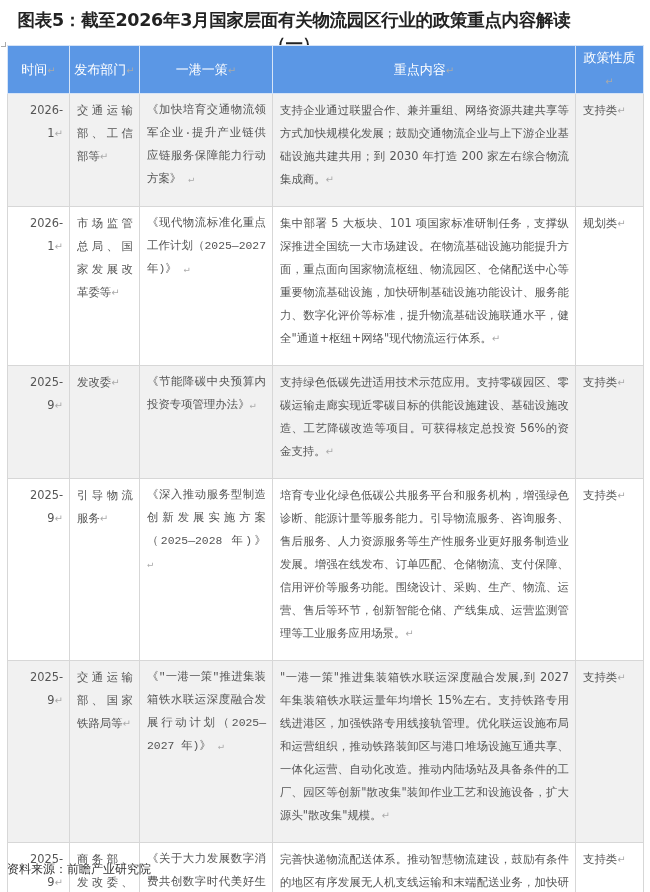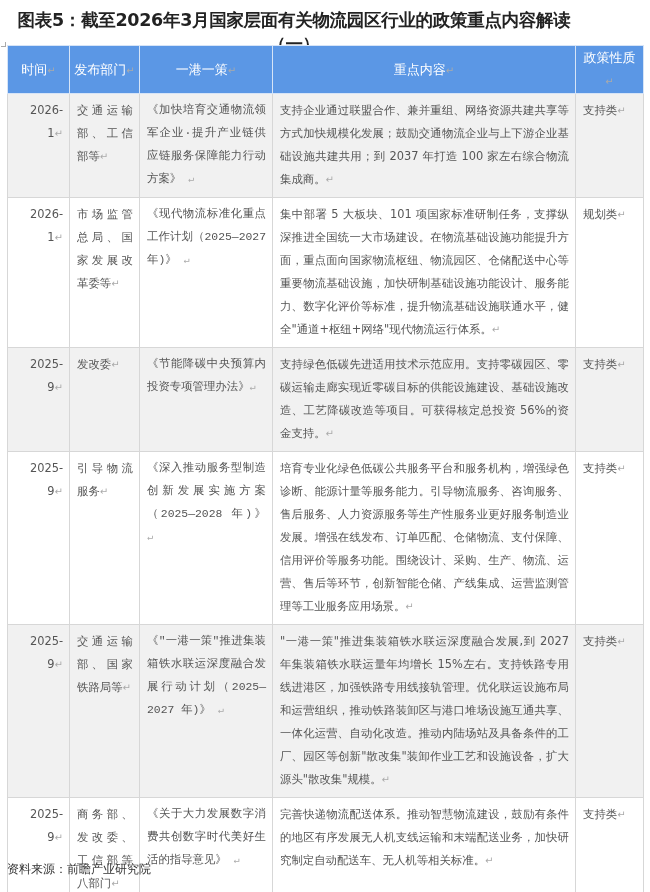--- a/index.html
+++ b/index.html
@@ -15,21 +15,21 @@
   .corner-mark {
     position: absolute; left: 1px; top: 42px; width: 4px; height: 4px;
     border-right: 1px solid #aaaaaa; border-bottom: 1px solid #aaaaaa;
   }
   table.policy {
     position: absolute; left: 7px; top: 45px; width: 636px;
     border-collapse: collapse; table-layout: fixed;
   }
   table.policy th, table.policy td {
     border: 1px solid #d7d7d7; vertical-align: top;
-    font-size: 11.4px; line-height: 23px; padding: 5px 6px 6px 7px;
+    font-size: 11.4px; line-height: 23px; padding: 5px 6px 15px 7px;
   }
   table.policy th {
     background: #5b97e5; color: #ffffff; font-weight: normal;
     font-size: 13px; height: 30px; vertical-align: middle; text-align: center;
     border-color: #d6e4f7; padding: 0 4px;
   }
   tr.gray td { background: #f1f1f1; }
   tr.white td { background: #ffffff; }
   td.c-time { text-align: right; padding-right: 6px; padding-left: 2px; }
   td.c-dept { text-align: justify; text-align-last: left; }
@@ -77,21 +77,21 @@
       <th><span>一港一策</span><span class="para">↵</span></th>
       <th><span>重点内容</span><span class="para">↵</span></th>
       <th><span>政策性质</span><span class="para">↵</span></th>
     </tr>
   </thead>
   <tbody>
     <tr class="gray" style="height:99px">
       <td class="c-time"><span>2026-1</span><span class="para">↵</span></td>
       <td class="c-dept"><span>交通运输部、工信部等</span><span class="para">↵</span></td>
       <td class="c-name"><span>《加快培育交通物流领军企业·提升产业链供应链服务保障能力行动方案》</span> <span class="para">↵</span></td>
-      <td class="c-content"><span>支持企业通过联盟合作、兼并重组、网络资源共建共享等方式加快规模化发展；鼓励交通物流企业与上下游企业基础设施共建共用；到 2037 年打造 100 家左右综合物流集成商。</span><span class="para">↵</span></td>
+      <td class="c-content"><span>支持企业通过联盟合作、兼并重组、网络资源共建共享等方式加快规模化发展；鼓励交通物流企业与上下游企业基础设施共建共用；到 2030 年打造 200 家左右综合物流集成商。</span><span class="para">↵</span></td>
       <td class="c-nature"><span>支持类</span><span class="para">↵</span></td>
     </tr>
     <tr class="white" style="height:140px">
       <td class="c-time"><span>2026-1</span><span class="para">↵</span></td>
       <td class="c-dept"><span>市场监管总局、国家发展改革委等</span><span class="para">↵</span></td>
       <td class="c-name"><span>《现代物流标准化重点工作计划（2025—2027 年)》</span> <span class="para">↵</span></td>
       <td class="c-content"><span>集中部署 5 大板块、101 项国家标准研制任务，支撑纵深推进全国统一大市场建设。在物流基础设施功能提升方面，重点面向国家物流枢纽、物流园区、仓储配送中心等重要物流基础设施，加快研制基础设施功能设计、服务能力、数字化评价等标准，提升物流基础设施联通水平，健全"通道+枢纽+网络"现代物流运行体系。</span><span class="para">↵</span></td>
       <td class="c-nature"><span>规划类</span><span class="para">↵</span></td>
     </tr>
     <tr class="gray" style="height:99px">

